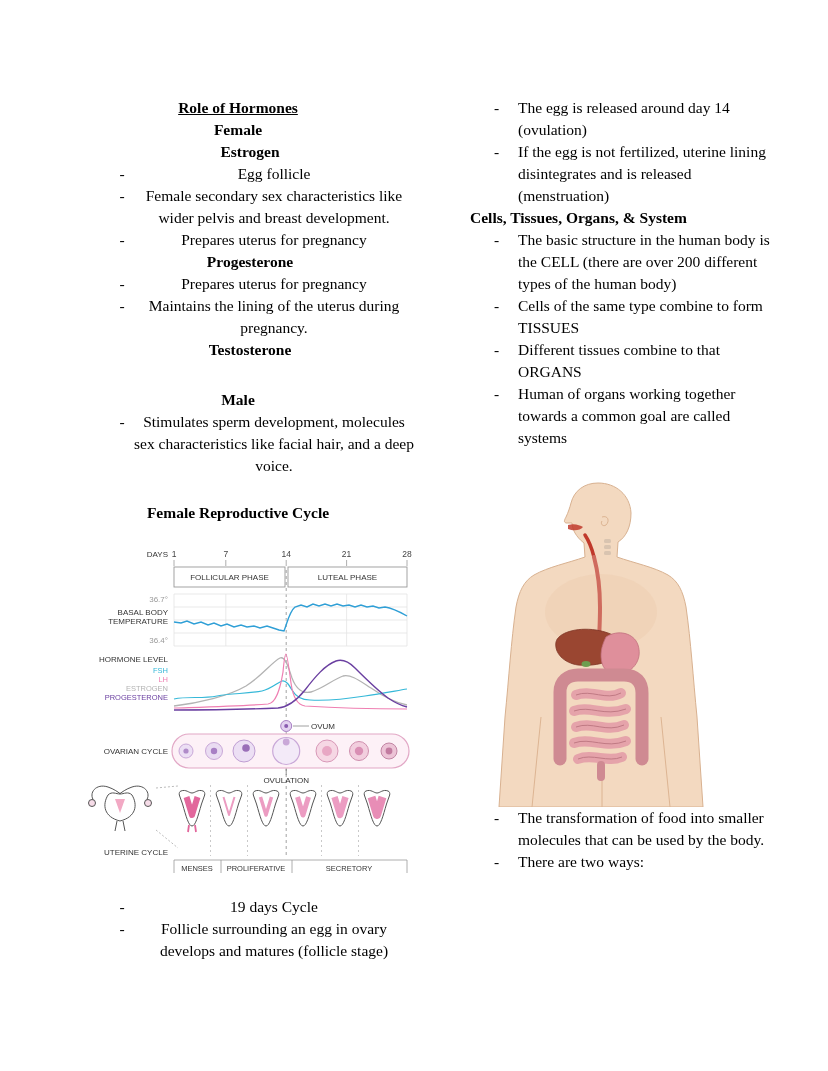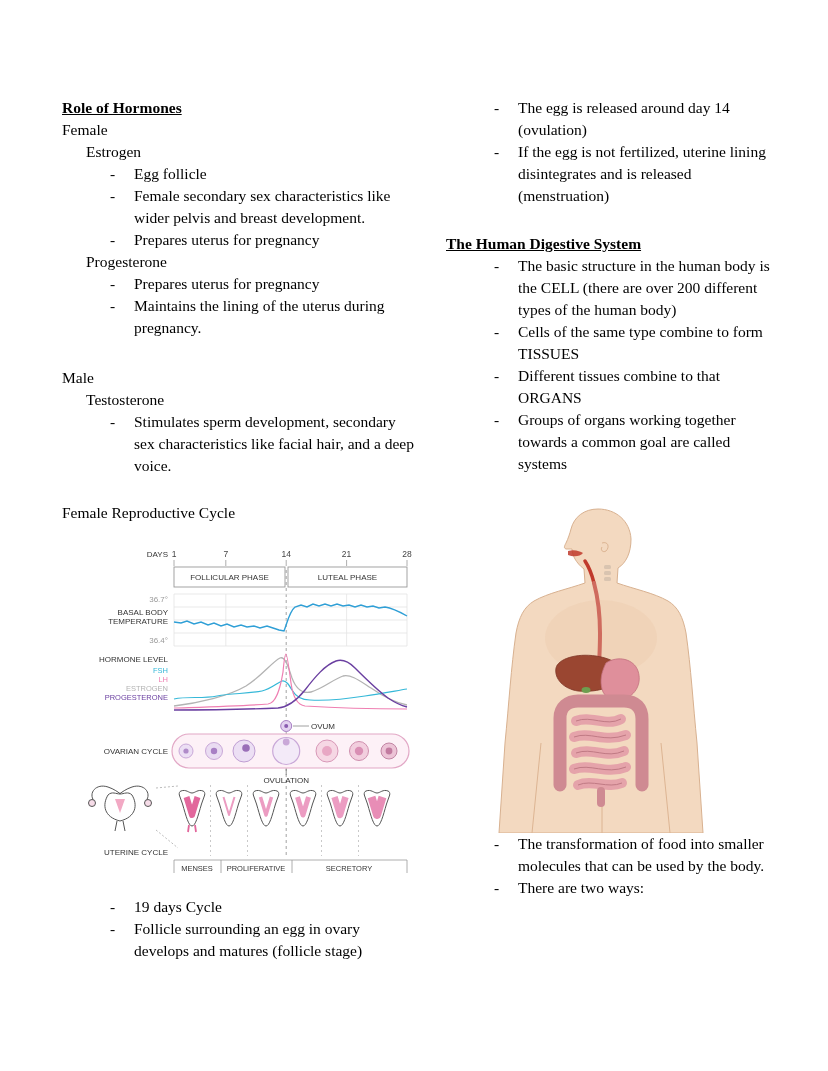--- a/index.html
+++ b/index.html
@@ -2,24 +2,24 @@
 <html><head>
 <meta charset="utf-8">
 <style>
   html,body{margin:0;padding:0;background:#e8e8e8;}
   .page{
     position:relative;width:828px;height:1071px;background:#ffffff;
     font-family:"Liberation Serif",serif;font-size:15.5px;line-height:22px;color:#000;
     margin:0 auto;overflow:hidden;
   }
   .col{position:absolute;top:97px;}
-  .col-left{left:62px;width:352px;}
+  .col-left{left:62px;width:352px;text-align:center;}
   .col-right{left:446px;width:334px;}
   .head-u{font-weight:bold;text-decoration:underline;}
-  .b{font-weight:normal;}
+  .b{font-weight:bold;}
   .ind1{margin-left:24px;}
   .bullet{display:flex;margin-left:48px;}
   .bullet .dash{flex:0 0 24px;width:24px;}
   .bullet .btext{flex:1;}
   .mt-male{margin-top:28px;}
   .mt-frc{margin-top:25px;}
   .mt-hds{margin-top:26px;}
   .mt-cyc{margin-top:6px;}
   .fig-cycle{margin-top:18px;margin-left:22px;width:330px;height:348px;}
   .fig-body{margin-top:28px;margin-left:40px;width:250px;height:330px;}
@@ -55,25 +55,25 @@
     <div class="b ind1">Progesterone</div>
     <div class="bullet">
       <span class="dash">-</span>
       <span class="btext">Prepares uterus for pregnancy</span>
     </div>
     <div class="bullet">
       <span class="dash">-</span>
       <span class="btext">Maintains the lining of the uterus during pregnancy.</span>
     </div>
 
+    <div class="b ind1">Testosterone</div>
     <div class="b mt-male">Male</div>
-    <div class="b ind1">Testosterone</div>
-    <div class="bullet">
-      <span class="dash">-</span>
-      <span class="btext">Stimulates sperm development, secondary sex characteristics like facial hair, and a deep voice.</span>
+    <div class="bullet">
+      <span class="dash">-</span>
+      <span class="btext">Stimulates sperm development, molecules sex characteristics like facial hair, and a deep voice.</span>
     </div>
 
     <div class="b mt-frc">Female Reproductive Cycle</div>
 
     <div class="fig-cycle">
       <svg width="330" height="340" viewBox="0 0 330 340">
 
         <text class="dlab" x="84" y="15" text-anchor="end">DAYS</text>
         <text class="dnum" x="90" y="15" text-anchor="middle">1</text>
         <text class="dnum" x="141.8" y="15" text-anchor="middle">7</text>
@@ -226,37 +226,37 @@
   <div class="col col-right">
     <div class="bullet" style="margin-left:48px">
       <span class="dash">-</span>
       <span class="btext">The egg is released around day 14 (ovulation)</span>
     </div>
     <div class="bullet">
       <span class="dash">-</span>
       <span class="btext">If the egg is not fertilized, uterine lining disintegrates and is released (menstruation)</span>
     </div>
 
-    <div class="head-u mt-hds">The Human Digestive System</div>
+    <div class="b ind1">Cells, Tissues, Organs, &amp; System</div>
 
     <div class="bullet">
       <span class="dash">-</span>
       <span class="btext">The basic structure in the human body is the CELL (there are over 200 different types of the human body)</span>
     </div>
     <div class="bullet">
       <span class="dash">-</span>
       <span class="btext">Cells of the same type combine to form TISSUES</span>
     </div>
     <div class="bullet">
       <span class="dash">-</span>
       <span class="btext">Different tissues combine to that ORGANS</span>
     </div>
     <div class="bullet">
       <span class="dash">-</span>
-      <span class="btext">Groups of organs working together towards a common goal are called systems</span>
+      <span class="btext">Human of organs working together towards a common goal are called systems</span>
     </div>
 
     <div class="fig-body">
       <svg width="250" height="330" viewBox="0 0 250 330">
 
         <path d="M112,6 C130,6 144,18 145,36 C145,50 140,60 132,65 L131,80
                  C148,86 168,90 182,98 C192,104 197,114 200,130
                  C205,165 207,200 211,240 C213,270 215,300 217,330
                  L13,330
                  C15,300 17,270 19,240 C23,200 25,165 30,130

